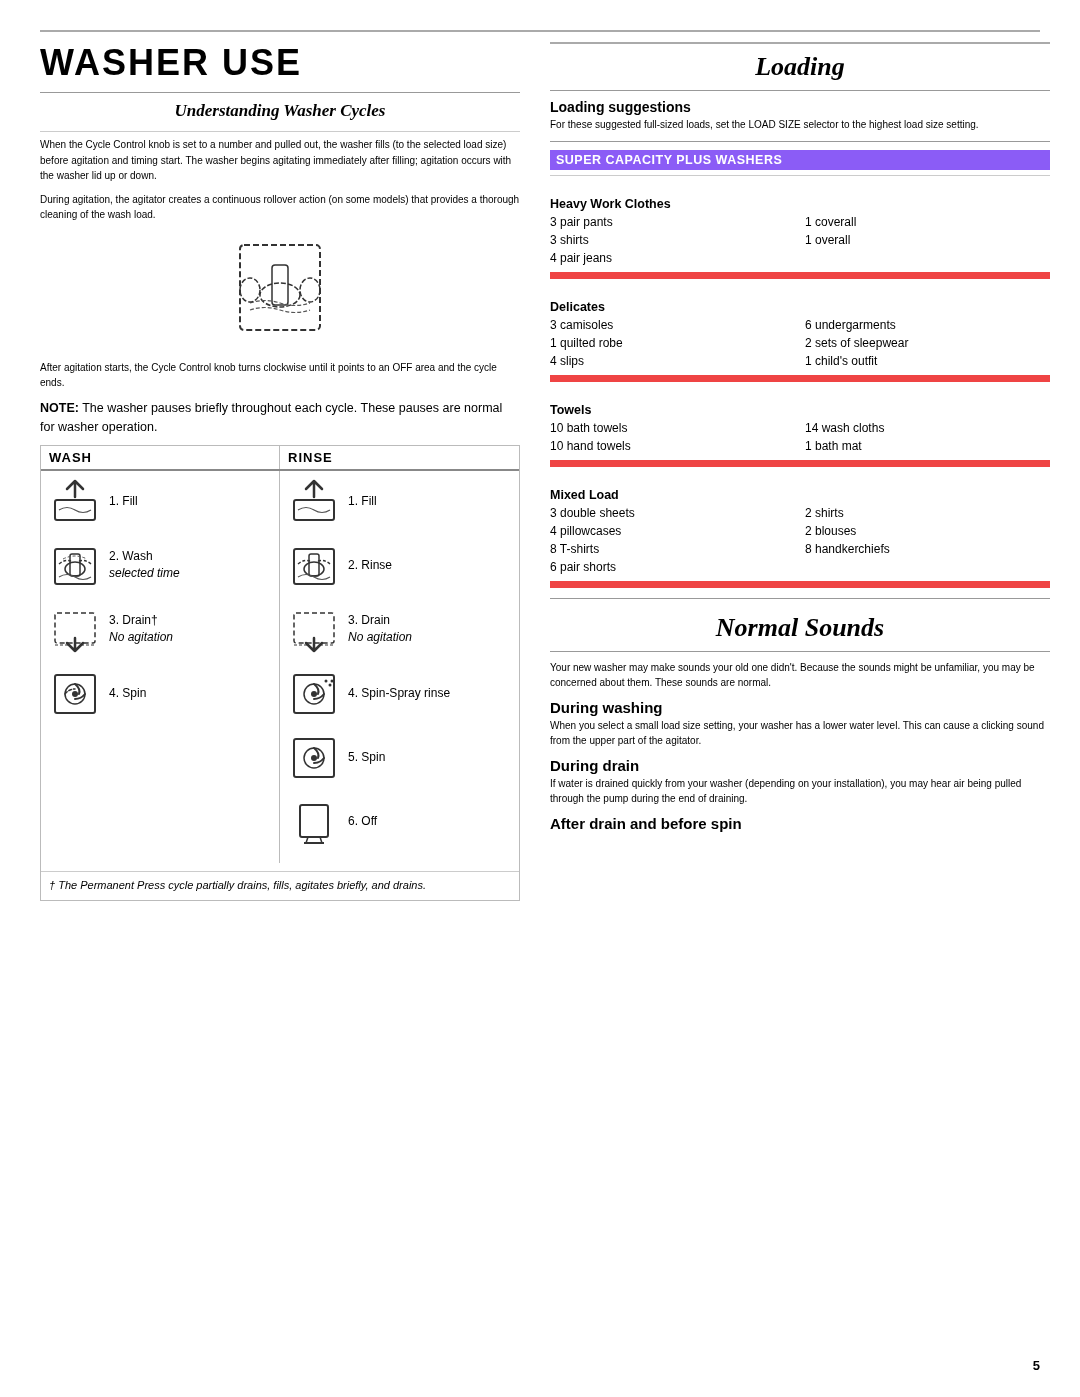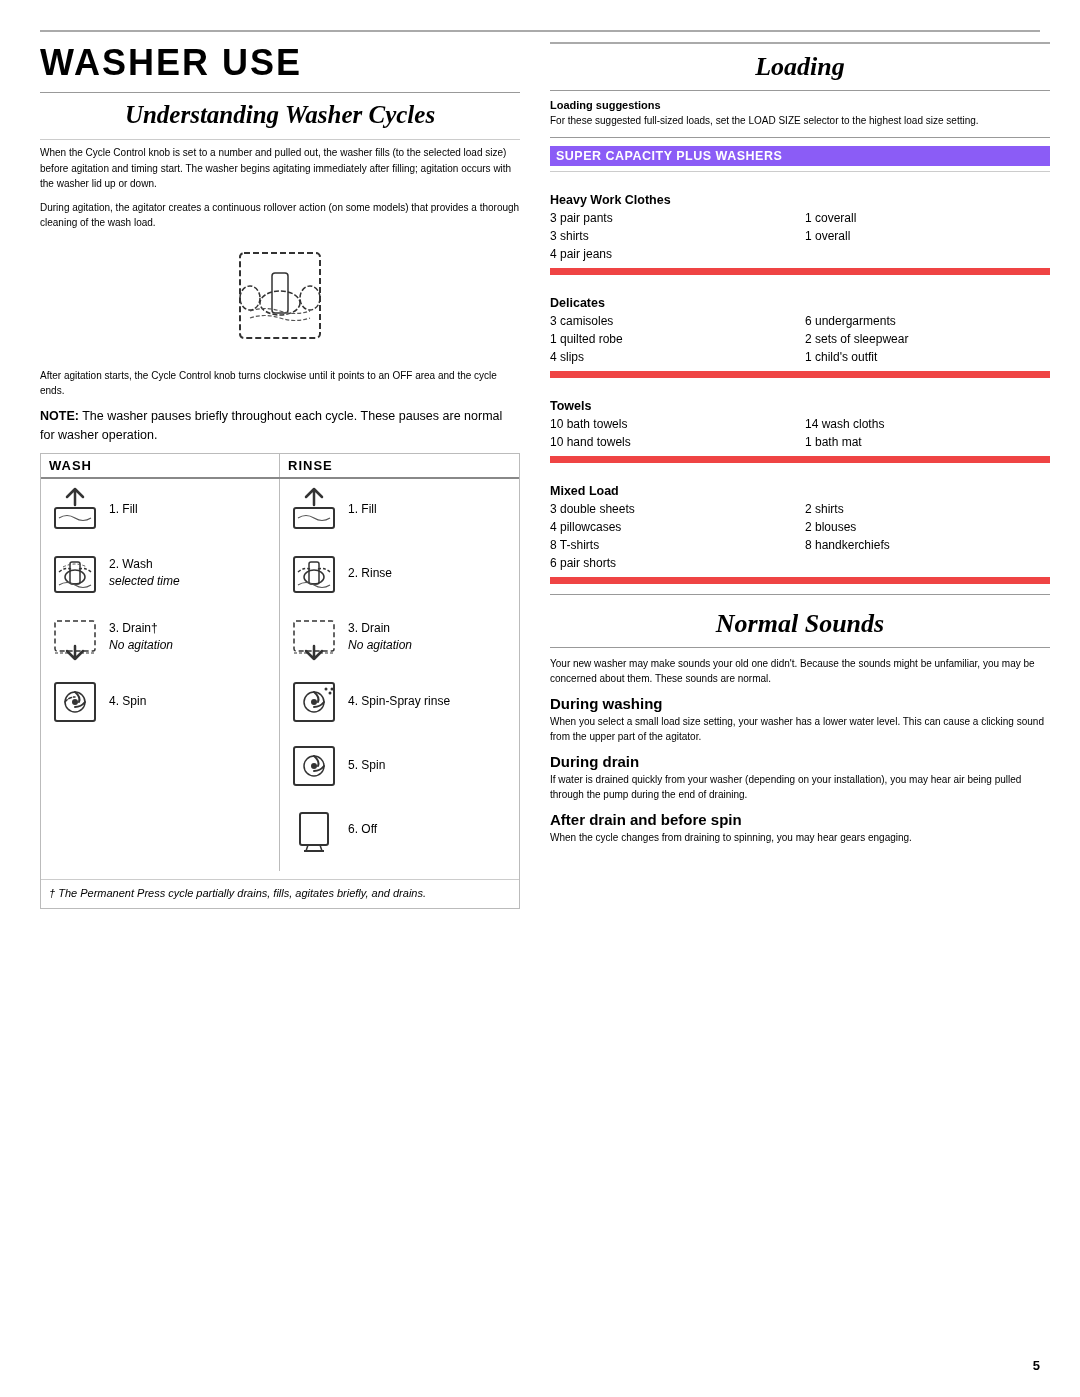--- a/index.html
+++ b/index.html
@@ -38,21 +38,21 @@
       border: none;
       border-top: 1.5px solid #999;
       margin: 8px 0;
     }
     .section-divider-thin {
       border: none;
       border-top: 1px solid #ccc;
       margin: 5px 0;
     }
     h2.subtitle {
-      font-size: 25px;
+      font-size: 17px;
       font-weight: bold;
       font-style: italic;
       text-align: center;
       margin: 8px 0 10px 0;
       font-family: Georgia, serif;
     }
     .body-text {
       font-size: 10px;
       line-height: 1.55;
       margin-bottom: 8px;
@@ -135,21 +135,21 @@
     
     h2.section-title {
       font-size: 26px;
       font-style: italic;
       font-family: Georgia, serif;
       text-align: center;
       margin-bottom: 4px;
     }
     .loading-suggestions-label {
       font-weight: bold;
-      font-size: 11px;
+      font-size: 14px;
       margin-top: 6px;
       margin-bottom: 2px;
     }
     .super-capacity-header {
       background: #8b5cf6;
       color: #fff;
       font-weight: bold;
       font-size: 12.5px;
       padding: 3px 6px;
       margin: 6px 0 0 0;
@@ -480,19 +480,18 @@
         <p class="body-text">When you select a small load size setting, your washer has a lower water level. This can cause a clicking sound from the upper part of the agitator.</p>
       </div>
 
       <div class="during-section">
         <p class="during-label">During drain</p>
         <p class="body-text">If water is drained quickly from your washer (depending on your installation), you may hear air being pulled through the pump during the end of draining.</p>
       </div>
 
       <div class="during-section">
         <p class="during-label">After drain and before spin</p>
-        <p class="body-text">When the cycle changes from draining to spinning, you may hear gears engaging.</p>
       </div>
     </div>
   </div>
 </div>
 
 <div class="page-number">5</div>
 
 </body></html>

